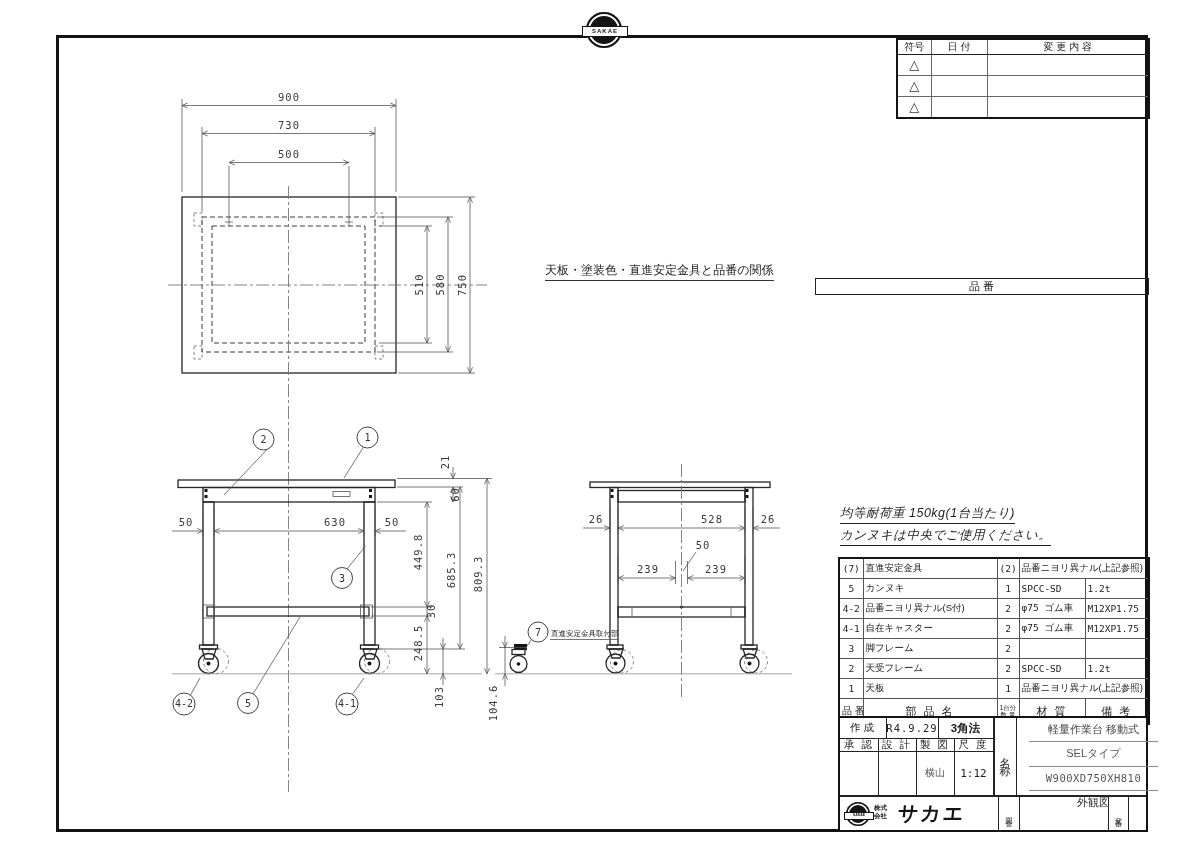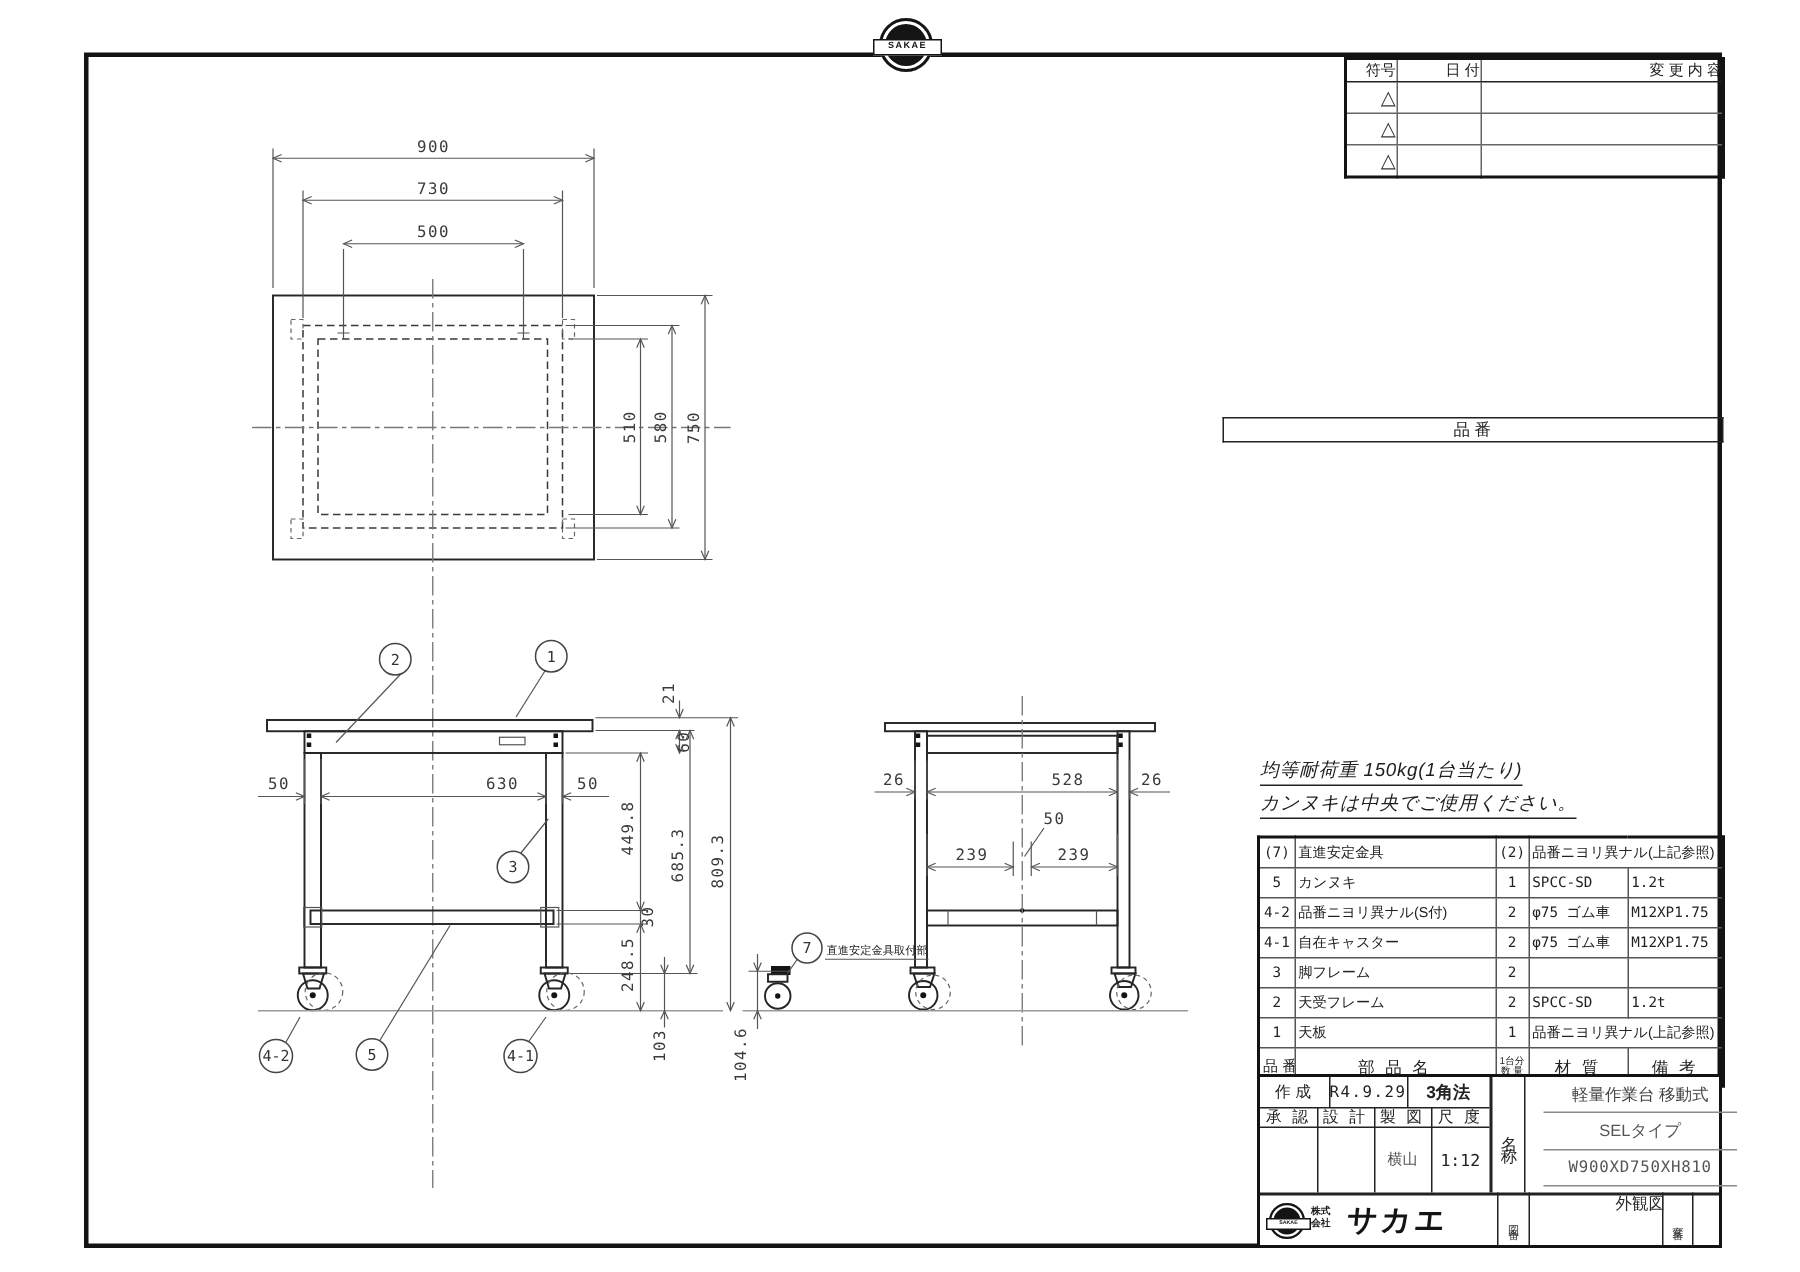--- a/index.html
+++ b/index.html
@@ -12,21 +12,21 @@
   
   .toplogo{position:absolute;left:586px;top:12px;width:36px;height:36px;}
   .toplogo .ring{position:absolute;inset:0;border-radius:50%;background:#141414;
                  box-shadow:inset 0 0 0 2px #141414, inset 0 0 0 4px #fff;}
   .toplogo .band{position:absolute;left:-4px;top:14px;width:44px;height:9px;background:#fff;
                  border:1px solid #141414;font-size:6px;font-weight:bold;letter-spacing:1px;
                  text-align:center;line-height:8px;color:#141414;}
   
   table.rev{position:absolute;left:896px;top:38px;width:252px;border-collapse:collapse;
             table-layout:fixed;border:2px solid #131313;}
-  table.rev td{border:1px solid #666;font-size:10.5px;text-align:right;padding:0;
+  table.rev td{border:1px solid #666;font-size:10.5px;text-align:center;padding:0;
                height:20px;color:#222;}
   table.rev tr.hd td{height:13px;border-bottom:1px solid #222;font-size:10px;}
   table.rev td.tri{font-size:13px;color:#333;line-height:18px;}
   
   .relcap{position:absolute;left:545px;top:262px;font-size:12px;color:#222;
           border-bottom:1px solid #333;padding-bottom:1px;}
   table.rel{position:absolute;left:540px;top:278px;width:608px;border-collapse:collapse;
             table-layout:fixed;}
   table.rel td{border:1.4px solid #222;text-align:center;padding:0;}
   table.rel td.void{border:none;}
@@ -301,20 +301,21 @@
       <td></td>
     </tr>
     <tr>
       <td class="tri">△</td>
       <td></td>
       <td></td>
     </tr>
   </tbody>
     </table>
 
+  <div class="relcap">天板・塗装色・直進安定金具と品番の関係</div>
   <table class="rel">
     <colgroup>
         <col style="width:152px">
         <col style="width:123px">
         <col style="width:185px">
         <col style="width:148px">
       </colgroup>
     <tbody>
         <tr class="pn">
       <td class="void" colspan="2"></td>

